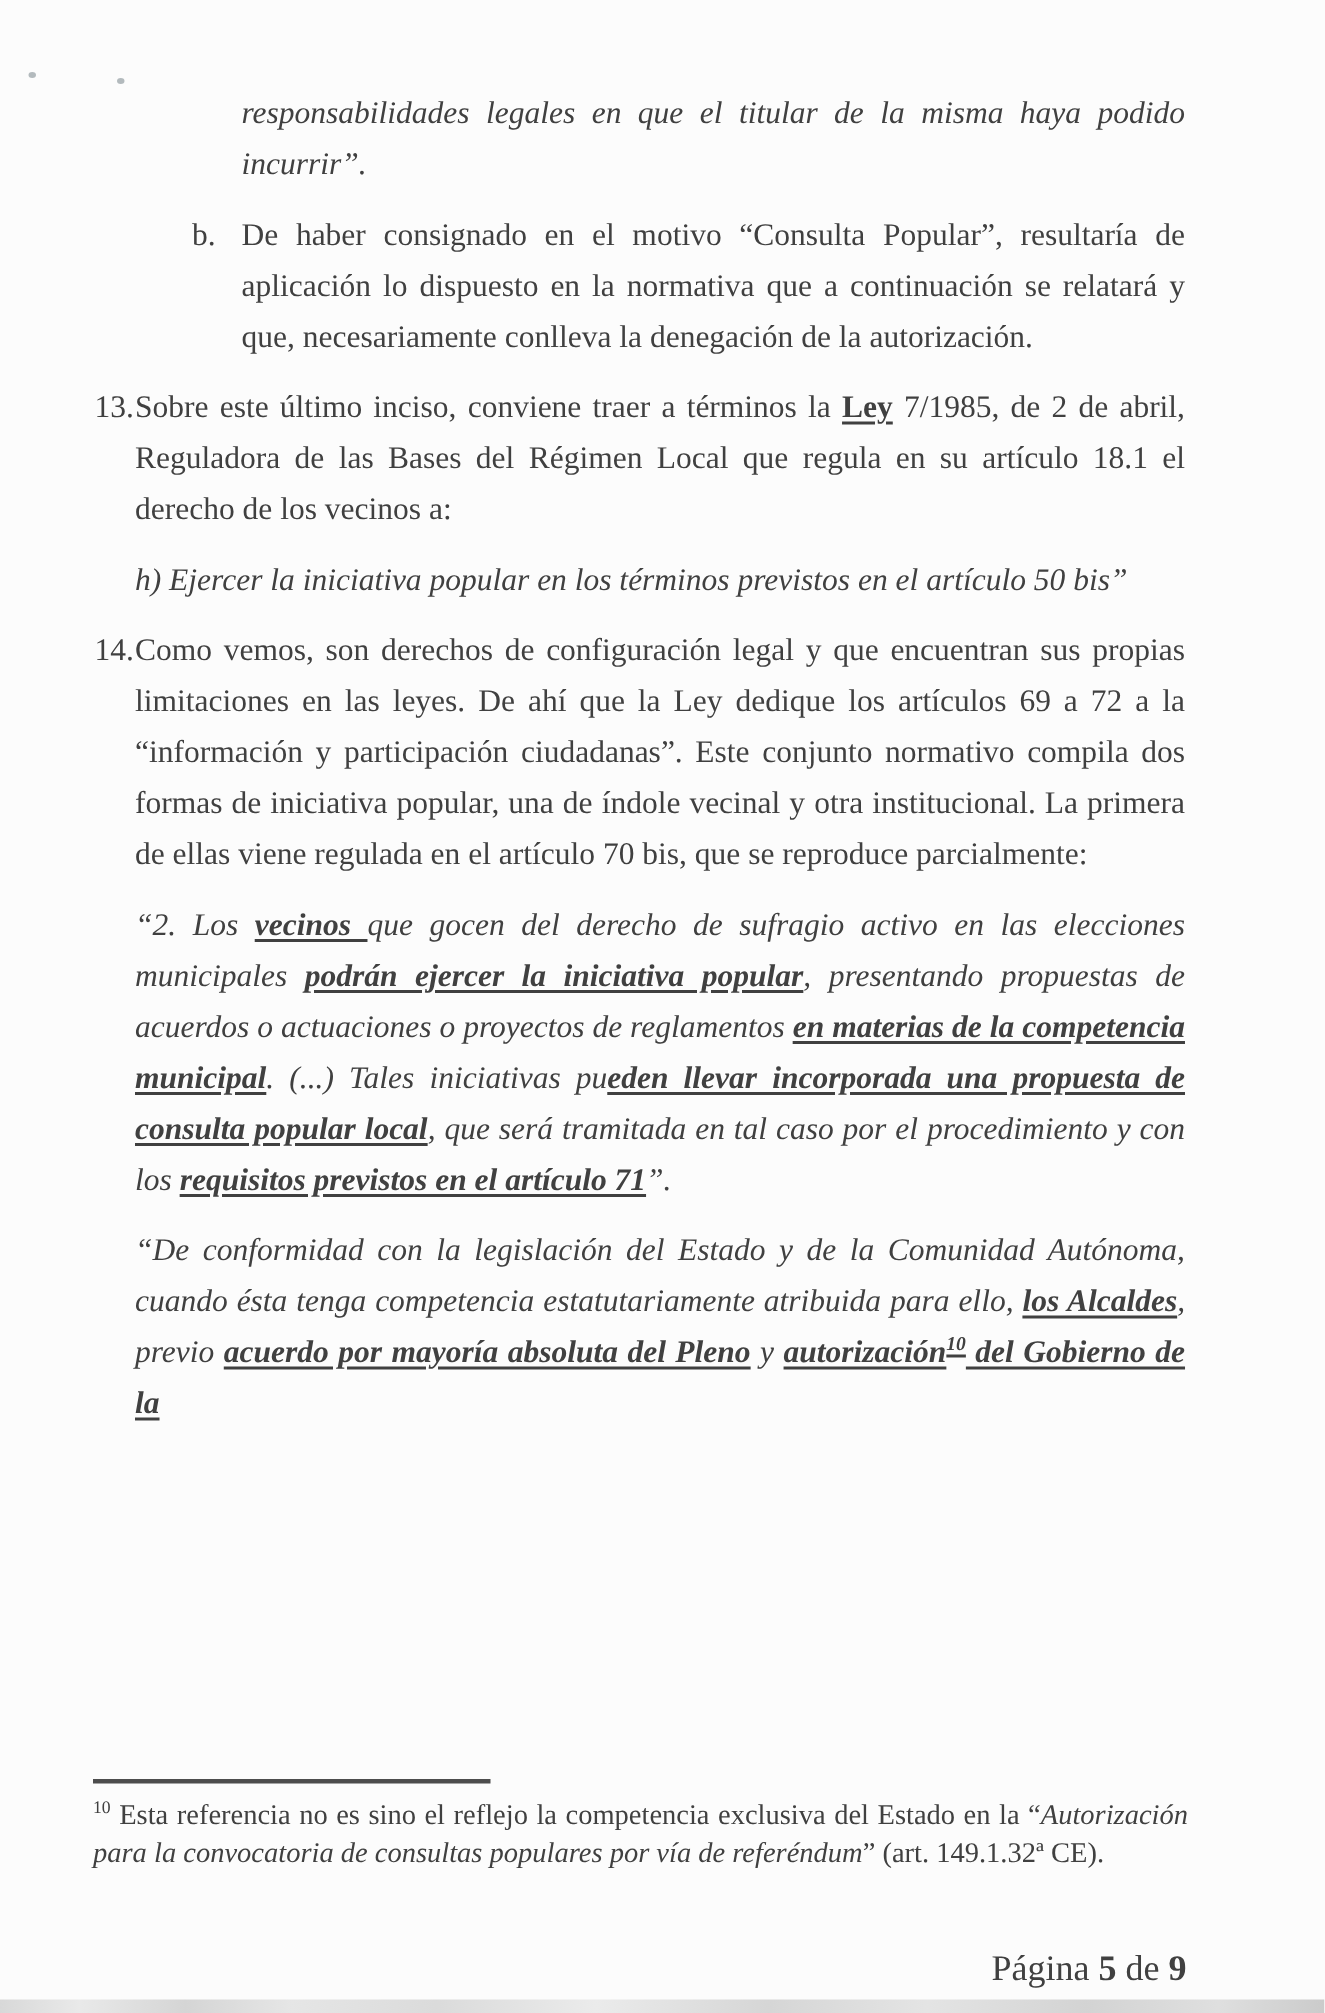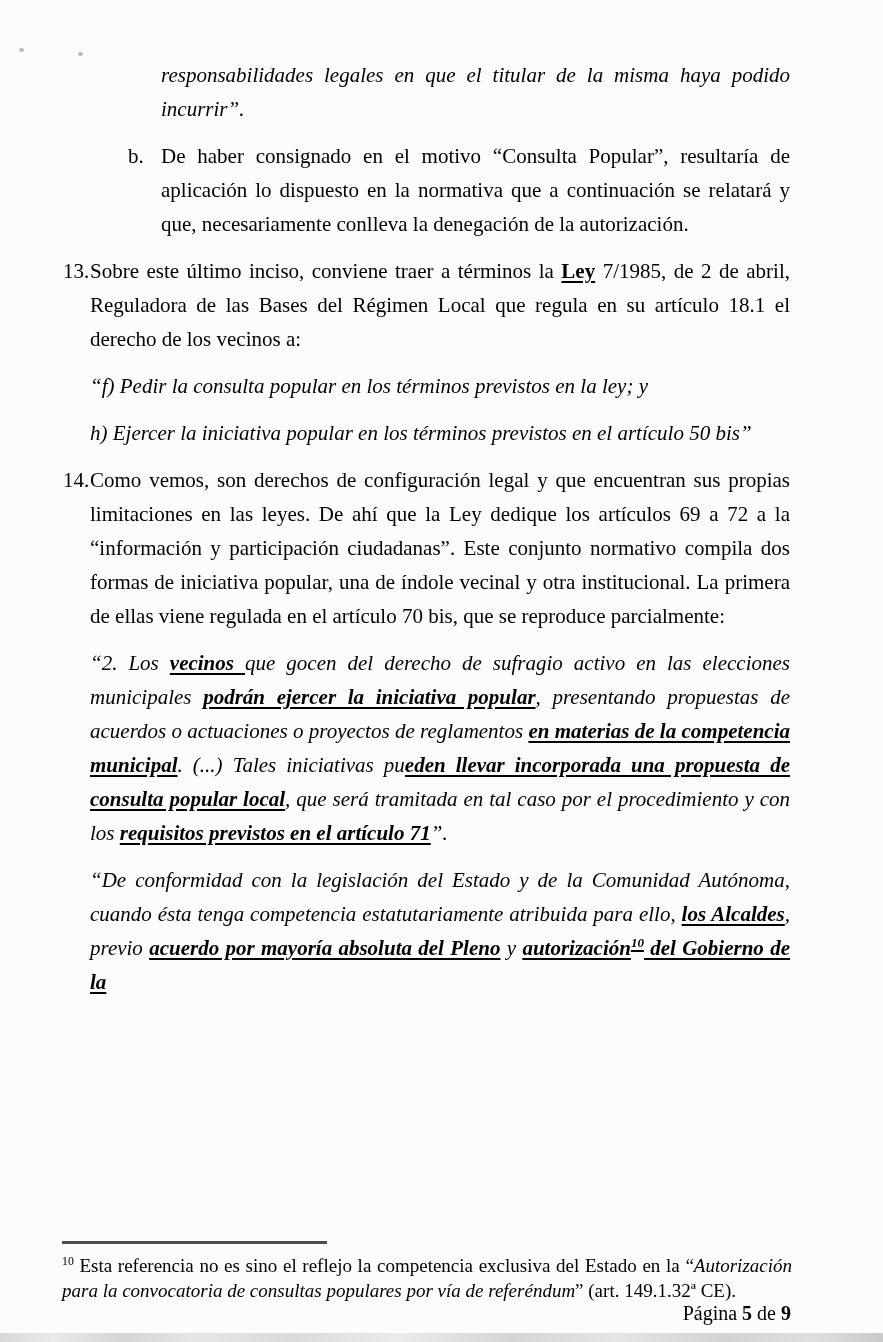--- a/index.html
+++ b/index.html
@@ -6,21 +6,21 @@
   body {
     width: 883px; height: 1342px;
     background: #fcfcfc;
     font-family: "Liberation Serif", "DejaVu Serif", serif;
     overflow: hidden;
   }
   .page {
     position: relative;
     width: 883px; height: 1342px;
     background: #fcfcfc;
-    color: #000000;
+    color: #404040;
     overflow: hidden;
   }
   .content {
     position: absolute;
     left: 90px; top: 58px;
     width: 700px;
   }
   .block {
     font-size: 21px;
     line-height: 34px;
@@ -45,37 +45,37 @@
     text-decoration-thickness: 2px;
     text-underline-offset: 3px;
   }
   sup {
     font-size: 0.62em;
     line-height: 0;
     vertical-align: super;
   }
   .footnote {
     position: absolute;
-    left: 62px; top: 1241px;
+    left: 62px; top: 1186px;
     width: 730px;
   }
   .footnote-rule {
     width: 265px; height: 0;
     border-top: 3px solid #4d4d4d;
     margin: 0 0 9px 0;
   }
   .footnote-text {
     font-size: 19px;
     line-height: 25px;
     text-align: justify;
   }
   .footer {
     position: absolute;
     top: 1300px; right: 92px;
-    font-size: 20px;
+    font-size: 24px;
     line-height: 26px;
   }
   .scan-edge {
     position: absolute;
     left: 0; bottom: 0;
     width: 883px; height: 9px;
     background: linear-gradient(90deg,
       #d2d2d2 0%, #e6e6e6 6%, #cecece 14%, #e2e2e2 22%, #d5d5d5 33%,
       #e8e8e8 45%, #cfcfcf 58%, #e0e0e0 70%, #cccccc 82%, #dadada 92%, #c2c2c2 100%);
     opacity: 0.85;
@@ -105,21 +105,20 @@
     <div class="block b-ind item">
       <span class="marker-letter">b.</span>
       <span><span>De haber consignado en el motivo “Consulta Popular”, resultaría de aplicación lo dispuesto en la normativa que a continuación se relatará y que, necesariamente conlleva la denegación de la autorización.</span></span>
     </div>
 
     <div class="block item">
       <span class="marker-num">13.</span>
       <span><span>Sobre este último inciso, conviene traer a términos la </span><span class="b u">Ley</span><span> 7/1985, de 2 de abril, Reguladora de las Bases del Régimen Local que regula en su artículo 18.1 el derecho de los vecinos a:</span></span>
     </div>
 
-    <div class="block b-q"><span>“f) Pedir la consulta popular en los términos previstos en la ley; y</span></div>
 
     <div class="block b-q"><span>h) Ejercer la iniciativa popular en los términos previstos en el artículo 50 bis”</span></div>
 
     <div class="block item">
       <span class="marker-num">14.</span>
       <span><span>Como vemos, son derechos de configuración legal y que encuentran sus propias limitaciones en las leyes. De ahí que la Ley dedique los artículos 69 a 72 a la “información y participación ciudadanas”. Este conjunto normativo compila dos formas de iniciativa popular, una de índole vecinal y otra institucional. La primera de ellas viene regulada en el artículo 70 bis, que se reproduce parcialmente:</span></span>
     </div>
 
     <div class="block b-q"><span>“2. Los </span><span class="b u">vecinos </span><span>que gocen del derecho de sufragio activo en las elecciones municipales </span><span class="b u">podrán ejercer la iniciativa popular</span><span>, presentando propuestas de acuerdos o actuaciones o proyectos de reglamentos </span><span class="b u">en materias de la competencia municipal</span><span>. (...) Tales iniciativas pu</span><span class="b u">eden llevar incorporada una propuesta de consulta popular local</span><span>, que será tramitada en tal caso por el procedimiento y con los </span><span class="b u">requisitos previstos en el artículo 71</span><span>”.</span></div>
 

